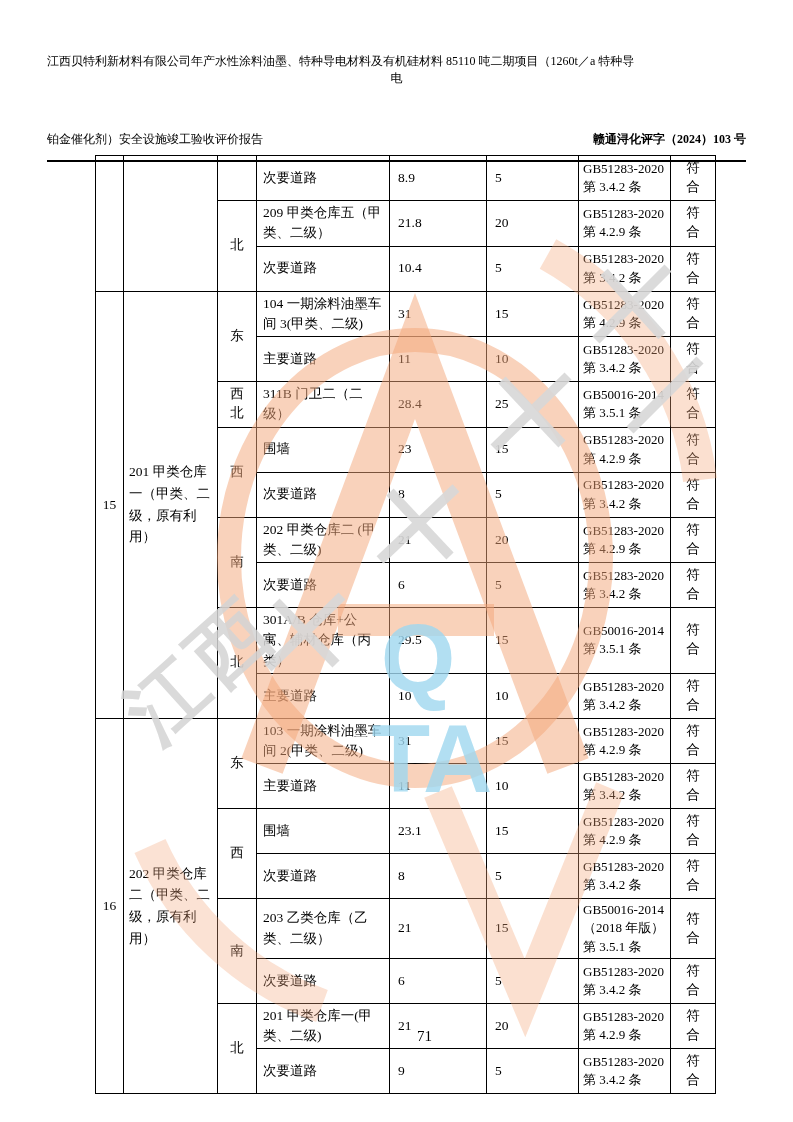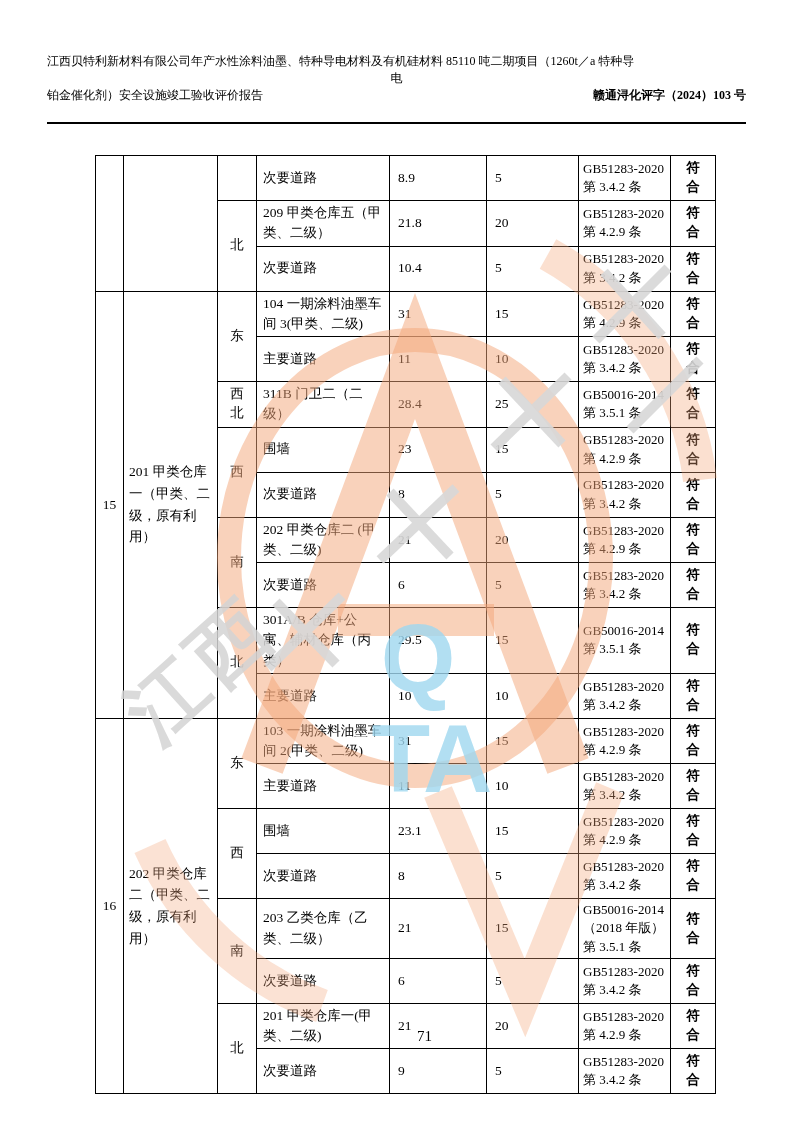--- a/index.html
+++ b/index.html
@@ -4,40 +4,40 @@
 <style>
   html,body { margin:0; padding:0; background:#888; }
   .page {
     position:relative; width:793px; height:1122px; background:#ffffff;
     margin:0 auto; overflow:hidden;
     font-family:"Liberation Serif","DejaVu Serif",serif; color:#000;
   }
   
   .header {
     position:absolute; left:47px; top:53px; width:699px;
-    font-size:12px; line-height:17px; border-bottom:2px solid #000; padding-bottom:18px;
+    font-size:12px; line-height:17px; border-bottom:2px solid #000; padding-bottom:12px;
   }
   .h-line { white-space:nowrap; }
   .h-line2 { text-align:center; }
-  .h-line4 { display:flex; justify-content:space-between; align-items:baseline; }
+  .h-line4 { display:flex; justify-content:space-between; align-items:baseline;margin-top:44px; }
   .h-doc-no { font-weight:bold; }
   
   .tbl-wrap { position:absolute; left:95px; top:155px; z-index:1; }
   table { border-collapse:collapse; table-layout:fixed; width:620px; }
   td {
     border:1px solid #000; padding:2px 5px; vertical-align:middle;
     font-size:13.5px; line-height:1.5; height:40px; overflow:hidden;
   }
   .c-no   { text-align:center; padding:2px 1px; }
   .c-name { padding:2px 5px; line-height:1.6;margin-top:23px; }
   .c-dir  { padding:2px 1px; }
   .c-item { padding:2px 6px; }
   .c-val  { padding:2px 8px; }
   .c-std  { white-space:pre-line; font-size:13px; line-height:1.4; padding:2px 4px; }
-  .c-res  { padding:2px 1px;font-weight:bold; }
+  .c-res  { padding:2px 1px; }
   .vstack {
     display:block; width:1.15em; margin:0 auto; word-break:break-all;
     text-align:center; line-height:1.4;
   }
   
   .wm-svg { position:absolute; left:0; top:0; z-index:3; pointer-events:none; }
   .wm-text {
     position:absolute; left:104px; top:688px; z-index:3; pointer-events:none;
     font-size:78px; color:#d4d4d4; opacity:0.85; letter-spacing:6px;
     transform:rotate(-42deg); transform-origin:left top;

